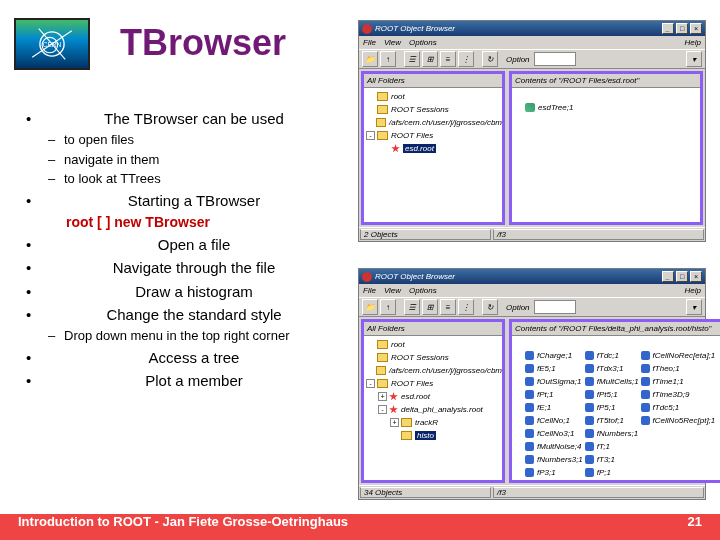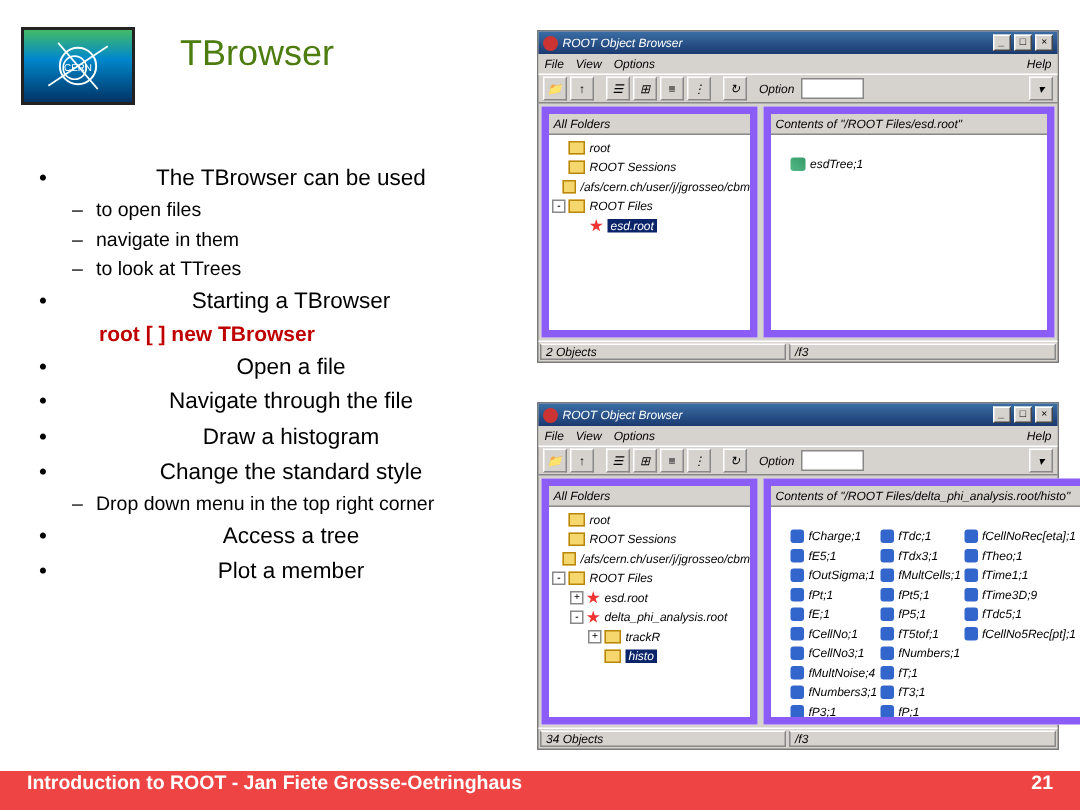--- a/index.html
+++ b/index.html
@@ -12,21 +12,21 @@
   .logo {
     position: absolute; top: 18px; left: 14px;
     width: 76px; height: 52px;
     border: 2px solid #222;
     background: linear-gradient(#4b6, #08c 40%, #036);
     display:flex; align-items:center; justify-content:center;
   }
   .logo svg { width: 44px; height: 36px; }
   .title {
     position: absolute; top: 22px; left: 120px;
-    font-size: 24px; font-weight: 400; color: #4d7c0f;
+    font-size: 36px; font-weight: 700; color: #701a75;
   }
   .content {
     position: absolute; top: 106px; left: 26px; width: 322px;
     font-size: 15px; line-height: 1.35;
   }
   .content ul { list-style: none; }
   .b1 { padding-left: 14px; position: relative; margin-top: 3px; text-align: center; }
   .b1::before { content: "•"; position: absolute; left: 0; }
   .b2 { padding-left: 38px; position: relative; font-size: 13px; margin-top: 2px; }
   .b2::before { content: "–"; position: absolute; left: 22px; }
@@ -49,40 +49,40 @@
   .menubar { height: 13px; display:flex; align-items:center; gap:8px; padding-left:4px; font-size:8px; background:#d6d3ce; }
   .menubar .right { margin-left:auto; margin-right:4px; }
   .toolbar { height: 20px; border-top:1px solid #fff; border-bottom:1px solid #888; display:flex; align-items:center; padding:0 3px; gap:2px; }
   .tbtn { width:16px; height:16px; border:1px solid #fff; border-right-color:#888; border-bottom-color:#888; background:#d6d3ce; display:flex; align-items:center; justify-content:center; font-size:8px; }
   .toolbar .sep { width:4px; }
   .toolbar .lbl { font-size:8px; margin-left:6px; }
   .opt-combo { width:42px; height:14px; background:#fff; border:1px solid #888; margin-left:2px; font-size:7px; padding-left:2px; display:flex; align-items:center; }
   .panes1, .panes2 { display:flex; }
   .panes1 { height: 158px; }
   .panes2 { height: 168px; }
-  .leftpane, .rightpane { border:5px solid #8b5cf6; background:#fff; margin:2px; display:flex; flex-direction:column; }
+  .leftpane, .rightpane { border:3px solid #8b5cf6; background:#fff; margin:2px; display:flex; flex-direction:column; }
   .leftpane { width: 144px; }
   .rightpane { flex:1; }
   .paneheader { height:14px; background:#d6d3ce; border-bottom:1px solid #888; display:flex; align-items:center; padding-left:3px; font-size:8px; }
   .tree { flex:1; overflow:hidden; padding:2px 0; }
   .tree-row { display:flex; align-items:center; height:13px; font-size:8px; white-space:nowrap; }
   .tree-row.sel span.label { background:#0a246a; color:#fff; padding:0 2px; }
   .exp { width:9px; height:9px; border:1px solid #888; display:flex; align-items:center; justify-content:center; font-size:7px; margin:0 2px; line-height:1; }
   .noexp { width:13px; }
   .folder-icon { width:11px; height:9px; background:#f5d76e; border:1px solid #b8860b; margin-right:3px; }
   .leaf-icon { width:10px; height:9px; background:linear-gradient(45deg,#5b8,#396); border-radius:2px; margin-right:3px; }
   .star-icon { width:9px; height:9px; background:#e33; clip-path: polygon(50% 0,61% 35%,98% 35%,68% 57%,79% 91%,50% 70%,21% 91%,32% 57%,2% 35%,39% 35%); margin-right:3px; }
   .blue-icon { width:9px; height:9px; background:#36c; border-radius:2px; margin-right:3px; }
   .indent { display:inline-block; }
   .list-body { flex:1; padding:13px; overflow:hidden; }
   .grid { display:grid; grid-template-columns: repeat(3, 1fr); column-gap:2px; }
   .grid .item { display:flex; align-items:center; height:13px; font-size:8px; white-space:nowrap; }
   .status { height:14px; display:flex; border-top:1px solid #fff; }
   .status .cell { border:1px solid #888; border-top-color:#fff; margin:1px; padding-left:3px; font-size:8px; display:flex; align-items:center; }
-  .status .c1 { width:164px; }
+  .status .c1 { width:131px; }
   .status .c2 { flex:1; }
   .footer {
     position:absolute; left:0; bottom:0; width:100%; height:26px;
     background:#ef4444; color:#fff; display:flex; align-items:flex-start;
     padding:0 18px; font-size:13px;font-weight:bold;
   }
   .footer .pgnum { margin-left:auto; }
 </style>
 </head>
 <body>

